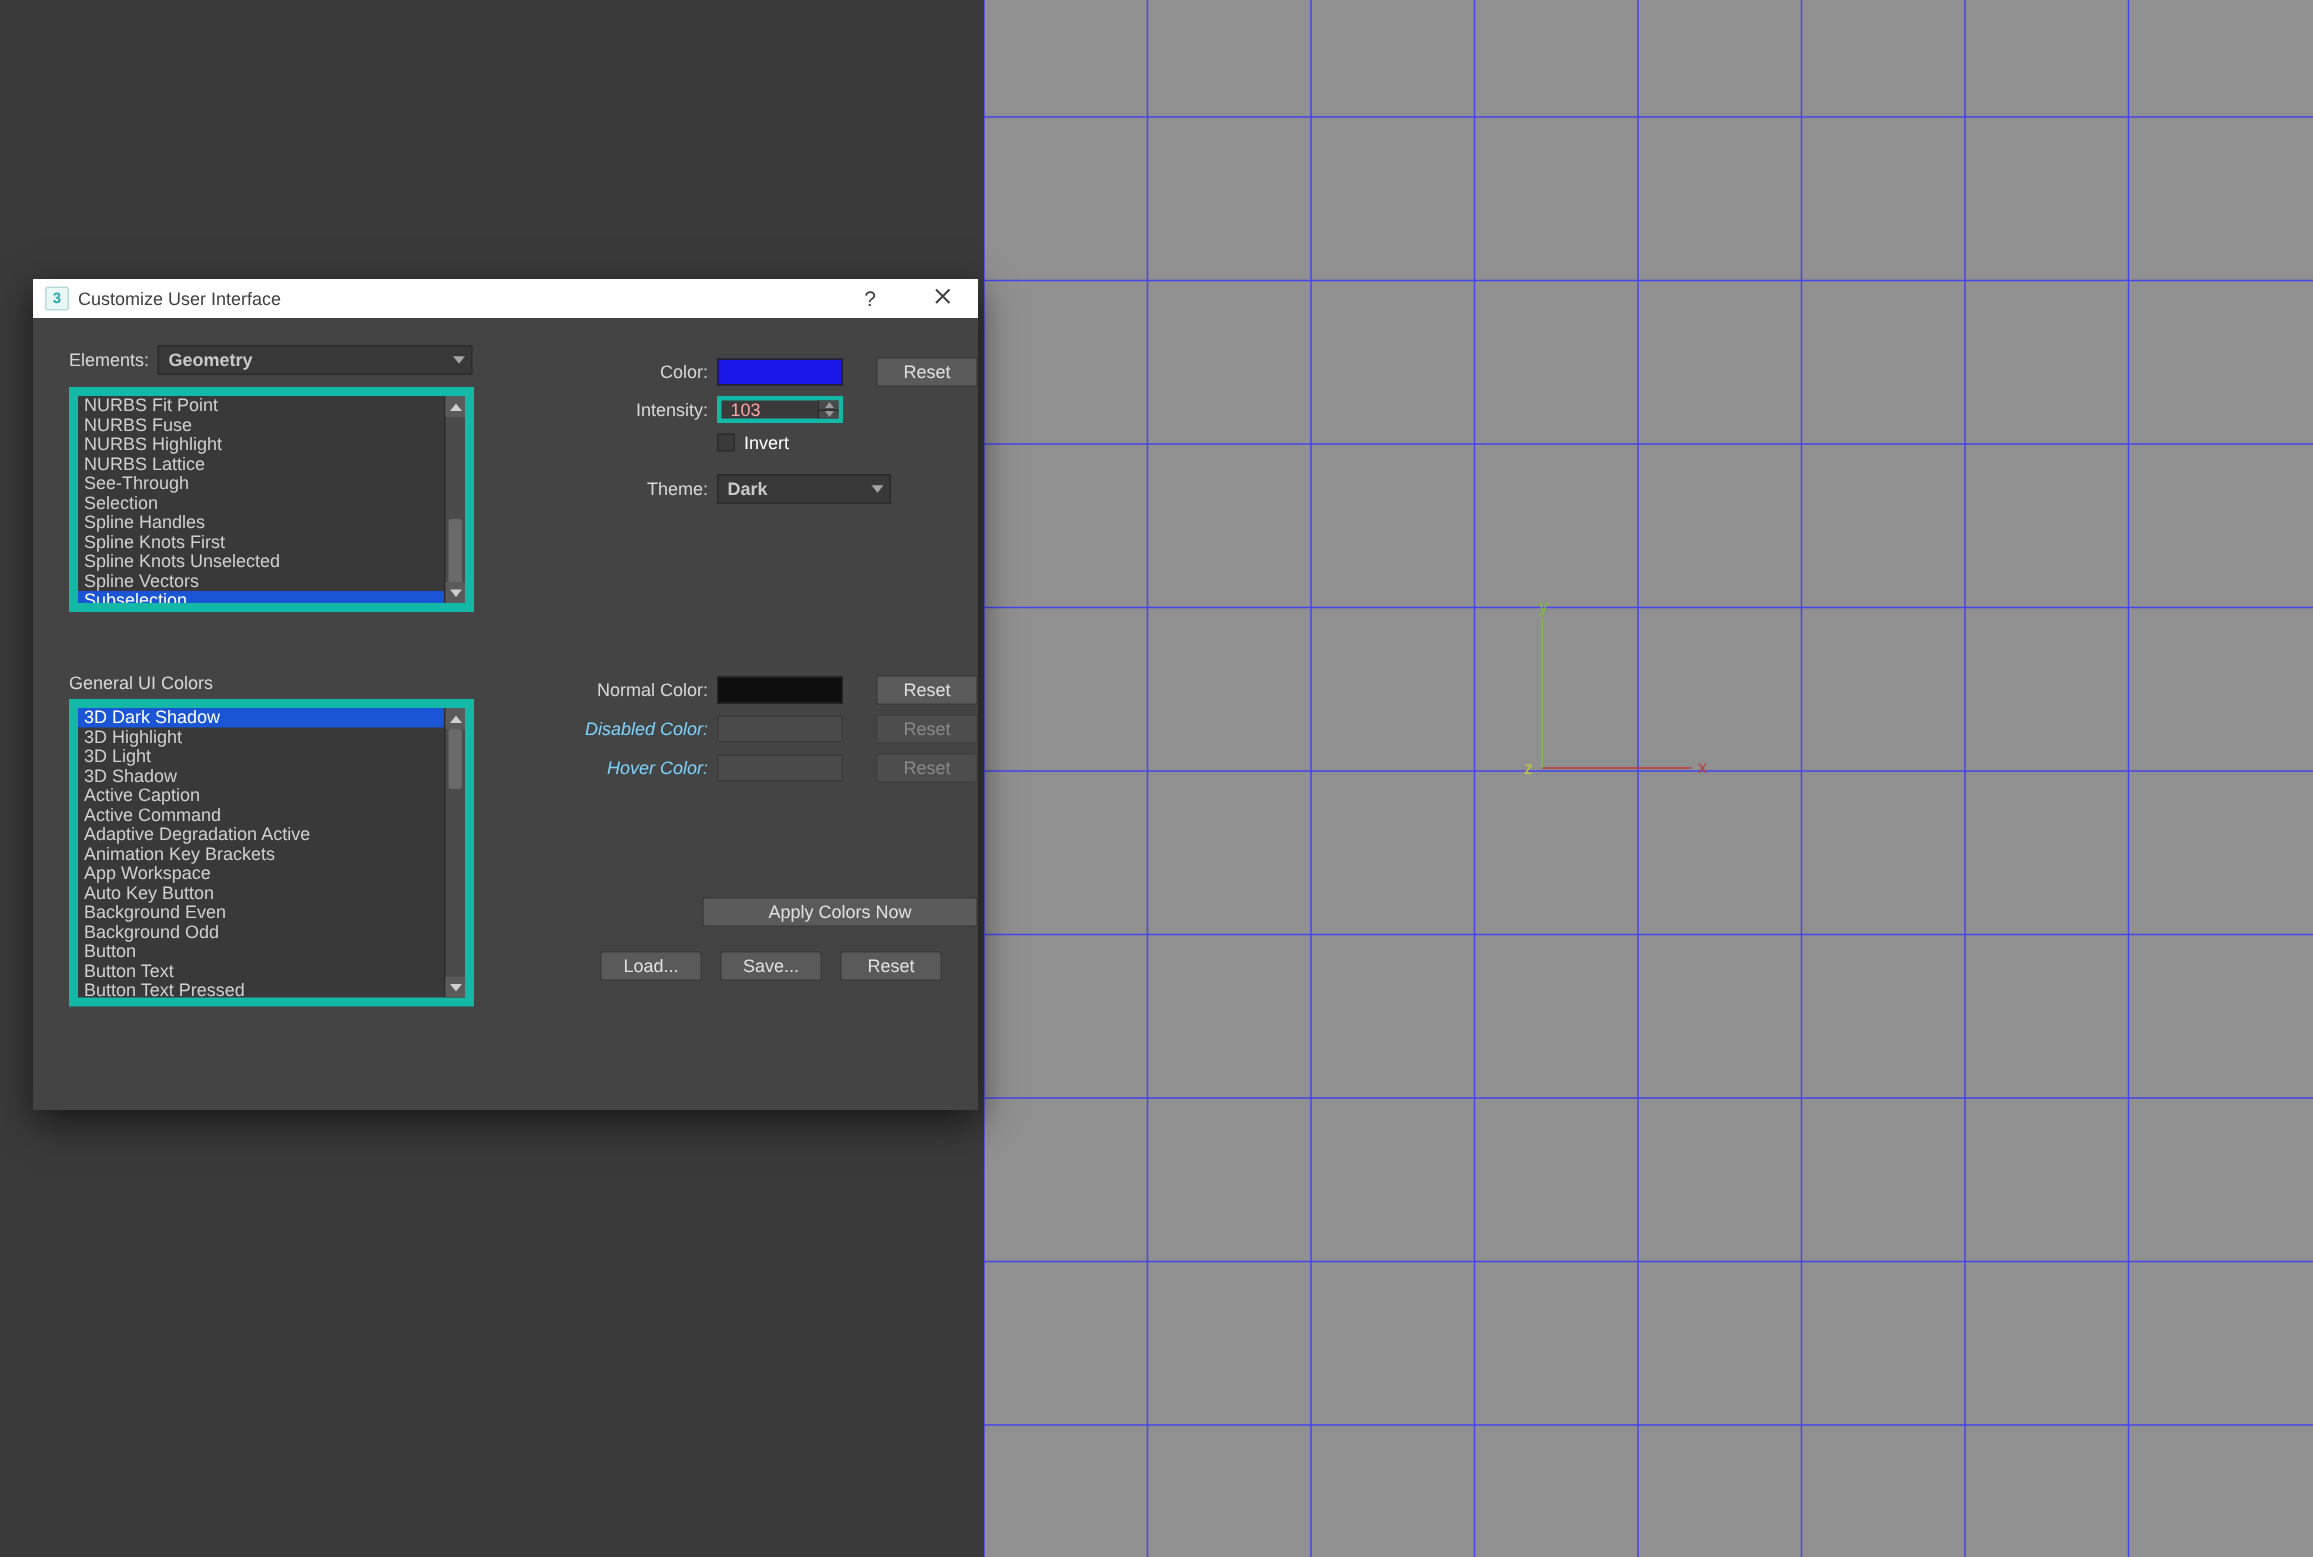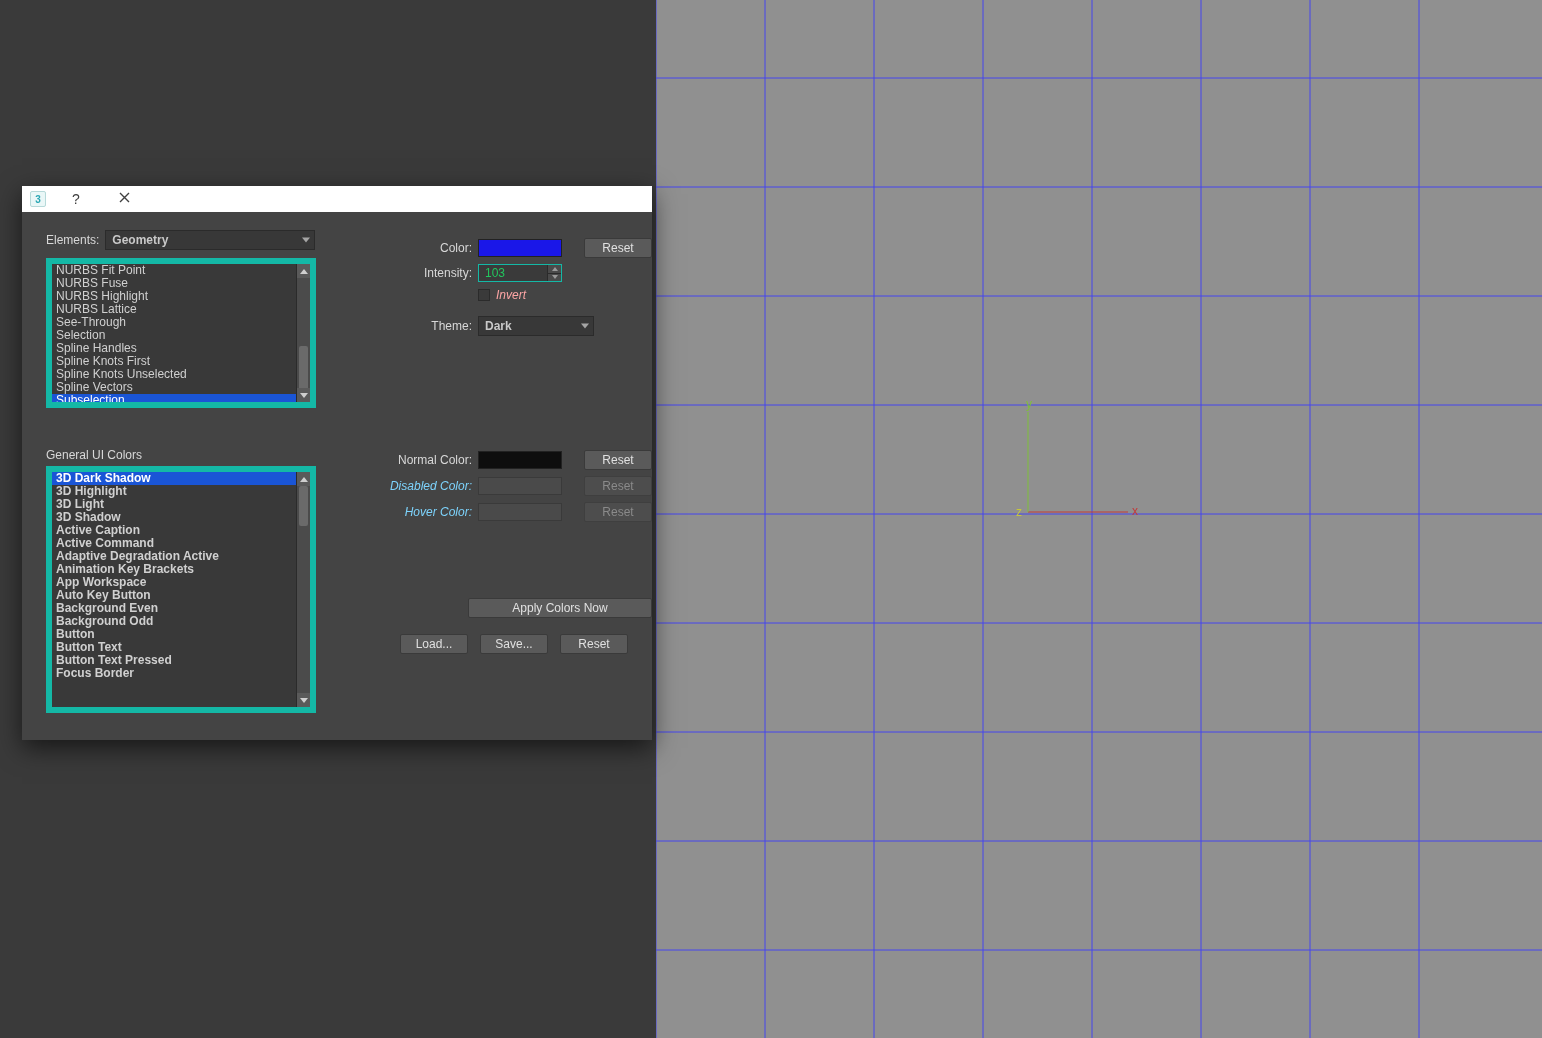--- a/index.html
+++ b/index.html
@@ -109,21 +109,21 @@
 
   
   .listbox {
     border: 6px solid #14b8a6;
     background: #393939;
     color: #d0d0d0;
     position: relative;
     overflow: hidden;
   }
   #elements-list { width: 270px; height: 150px; margin-top: 8px; }
-  #ui-list       { width: 270px; height: 247px; margin-top: 4px; font-weight: bold; }
+  #ui-list       { width: 270px; height: 205px; margin-top: 4px; }
   .listitems { position: absolute; left: 0; right: 14px; top: 0; }
   .li {
     height: 13px;
     line-height: 13px;
     padding: 0 4px;
     white-space: nowrap;
     overflow: hidden;
   }
   .li.selected { background: #1a55d6; color: #ffffff; }
   .scrollbar {
@@ -156,22 +156,22 @@
   .swatch {
     width: 84px; height: 18px;
     border: 1px solid #222;
   }
   .swatch.disabled { background: #4a4a4a !important; border-color: #3a3a3a; }
 
   
   .spinner {
     width: 84px; height: 18px;
     background: #3a3a3a;
-    border: 1px solid #14b8a6;
-    color: #22c55e;
+    border: 3px solid #14b8a6;
+    color: #fca5a5;
     display: flex; align-items: center;
     position: relative;
     padding-left: 6px;
   }
   .spinner .spin-btns {
     position: absolute; right: 0; top: 0; bottom: 0; width: 14px;
     display: flex; flex-direction: column;
   }
   .spinner .sb { flex:1; background:#4a4a4a; border-left:1px solid #2b2b2b; display:flex; align-items:center; justify-content:center; }
   .spinner .sb.up + .sb.down { border-top:1px solid #2b2b2b; }
@@ -179,21 +179,21 @@
   .spinner .sb.up .tri { border-bottom: 4px solid #999; }
   .spinner .sb.down .tri { border-top: 4px solid #999; }
 
   
   .cb {
     width: 12px; height: 12px;
     background: #3a3a3a;
     border: 1px solid #2b2b2b;
     margin-right: 6px;
   }
-  .cblabel.disabled { color: #fca5a5; font-style: italic; }
+  .cblabel.disabled { color: #ffffff; }
 
   
   .btn {
     background: #5a5a5a;
     color: #e0e0e0;
     border: 1px solid #3a3a3a;
     height: 20px;
     padding: 0 12px;
     display: inline-flex;
     align-items: center; justify-content: center;
@@ -257,20 +257,21 @@
       <text x="370" y="408" fill="#7fbf3a" font-size="10">y</text>
       <text x="360" y="516" fill="#c7c73a" font-size="10">z</text>
     </g>
   </svg>
 </div>
 
 <div class="dialog">
 
   <div class="titlebar">
     <div class="app-icon">3</div>
+    <div class="title">Customize User Interface</div>
     <div class="winbtn help">?</div>
     <div class="winbtn close">
       <span>
         <svg viewBox="0 0 11 11">
             <path d="M1 1 L10 10 M10 1 L1 10" stroke="#404040" stroke-width="1.4"></path>
           </svg>
       </span>
     </div>
   </div>
 

